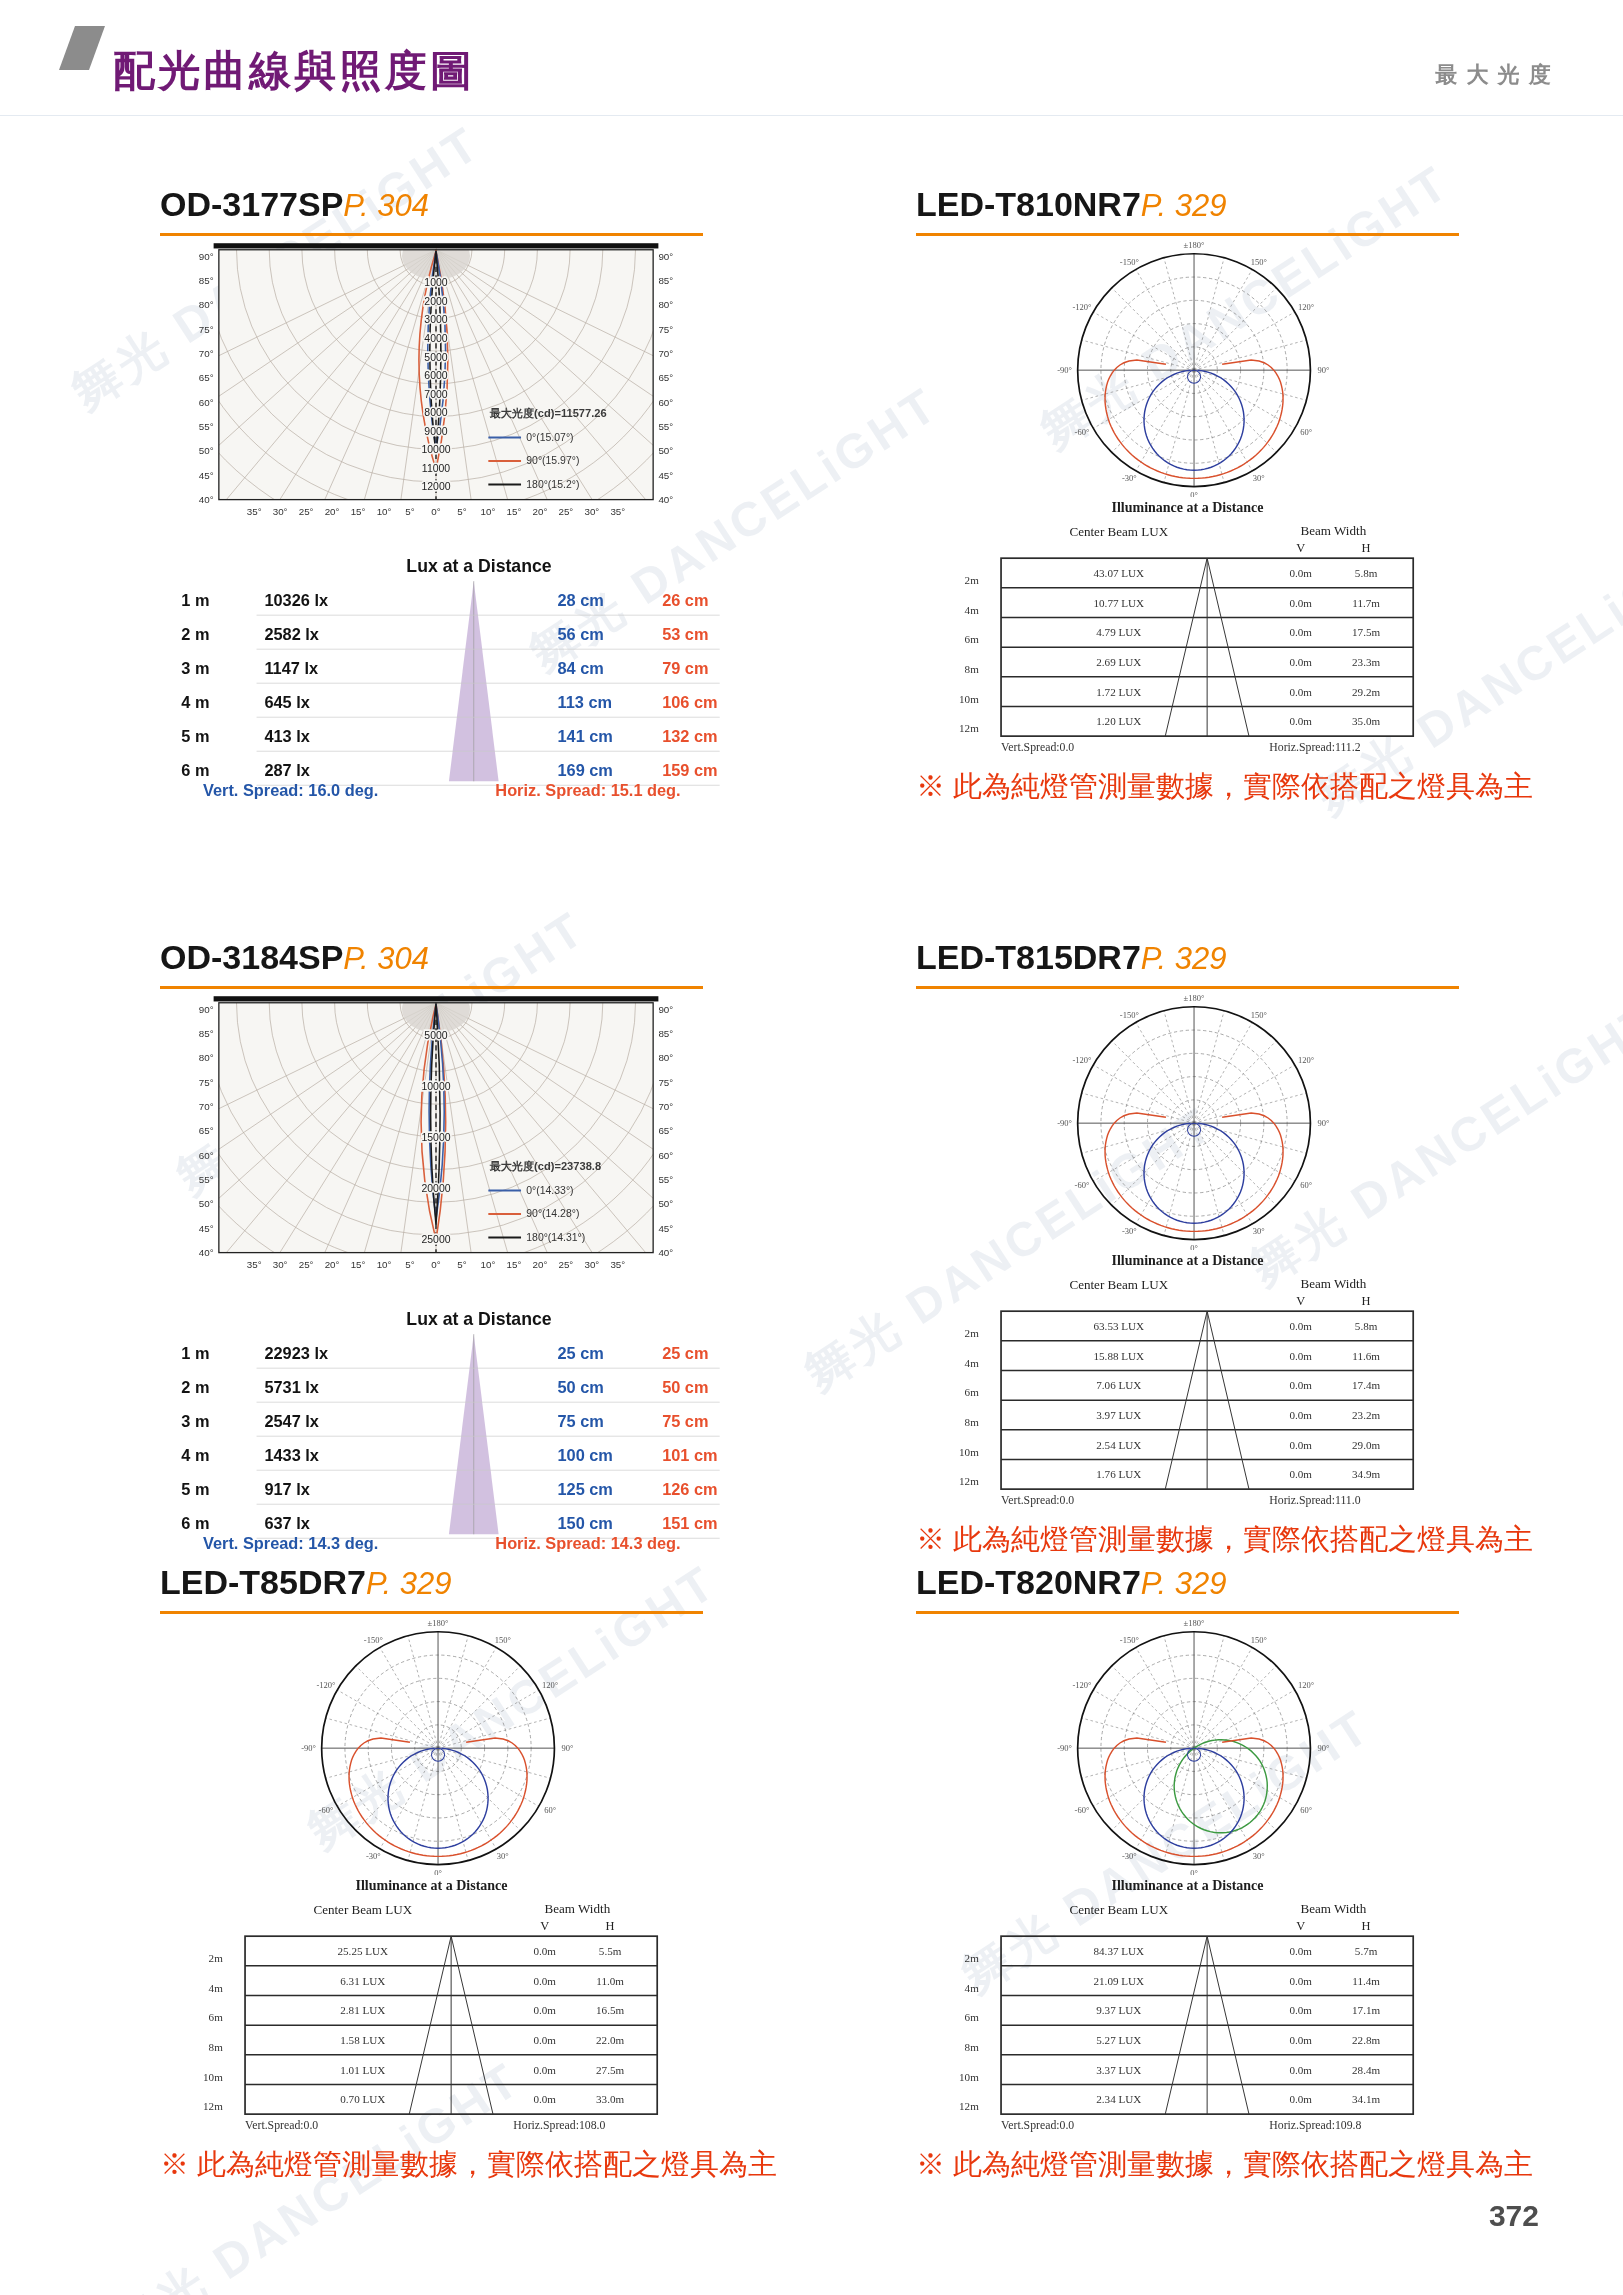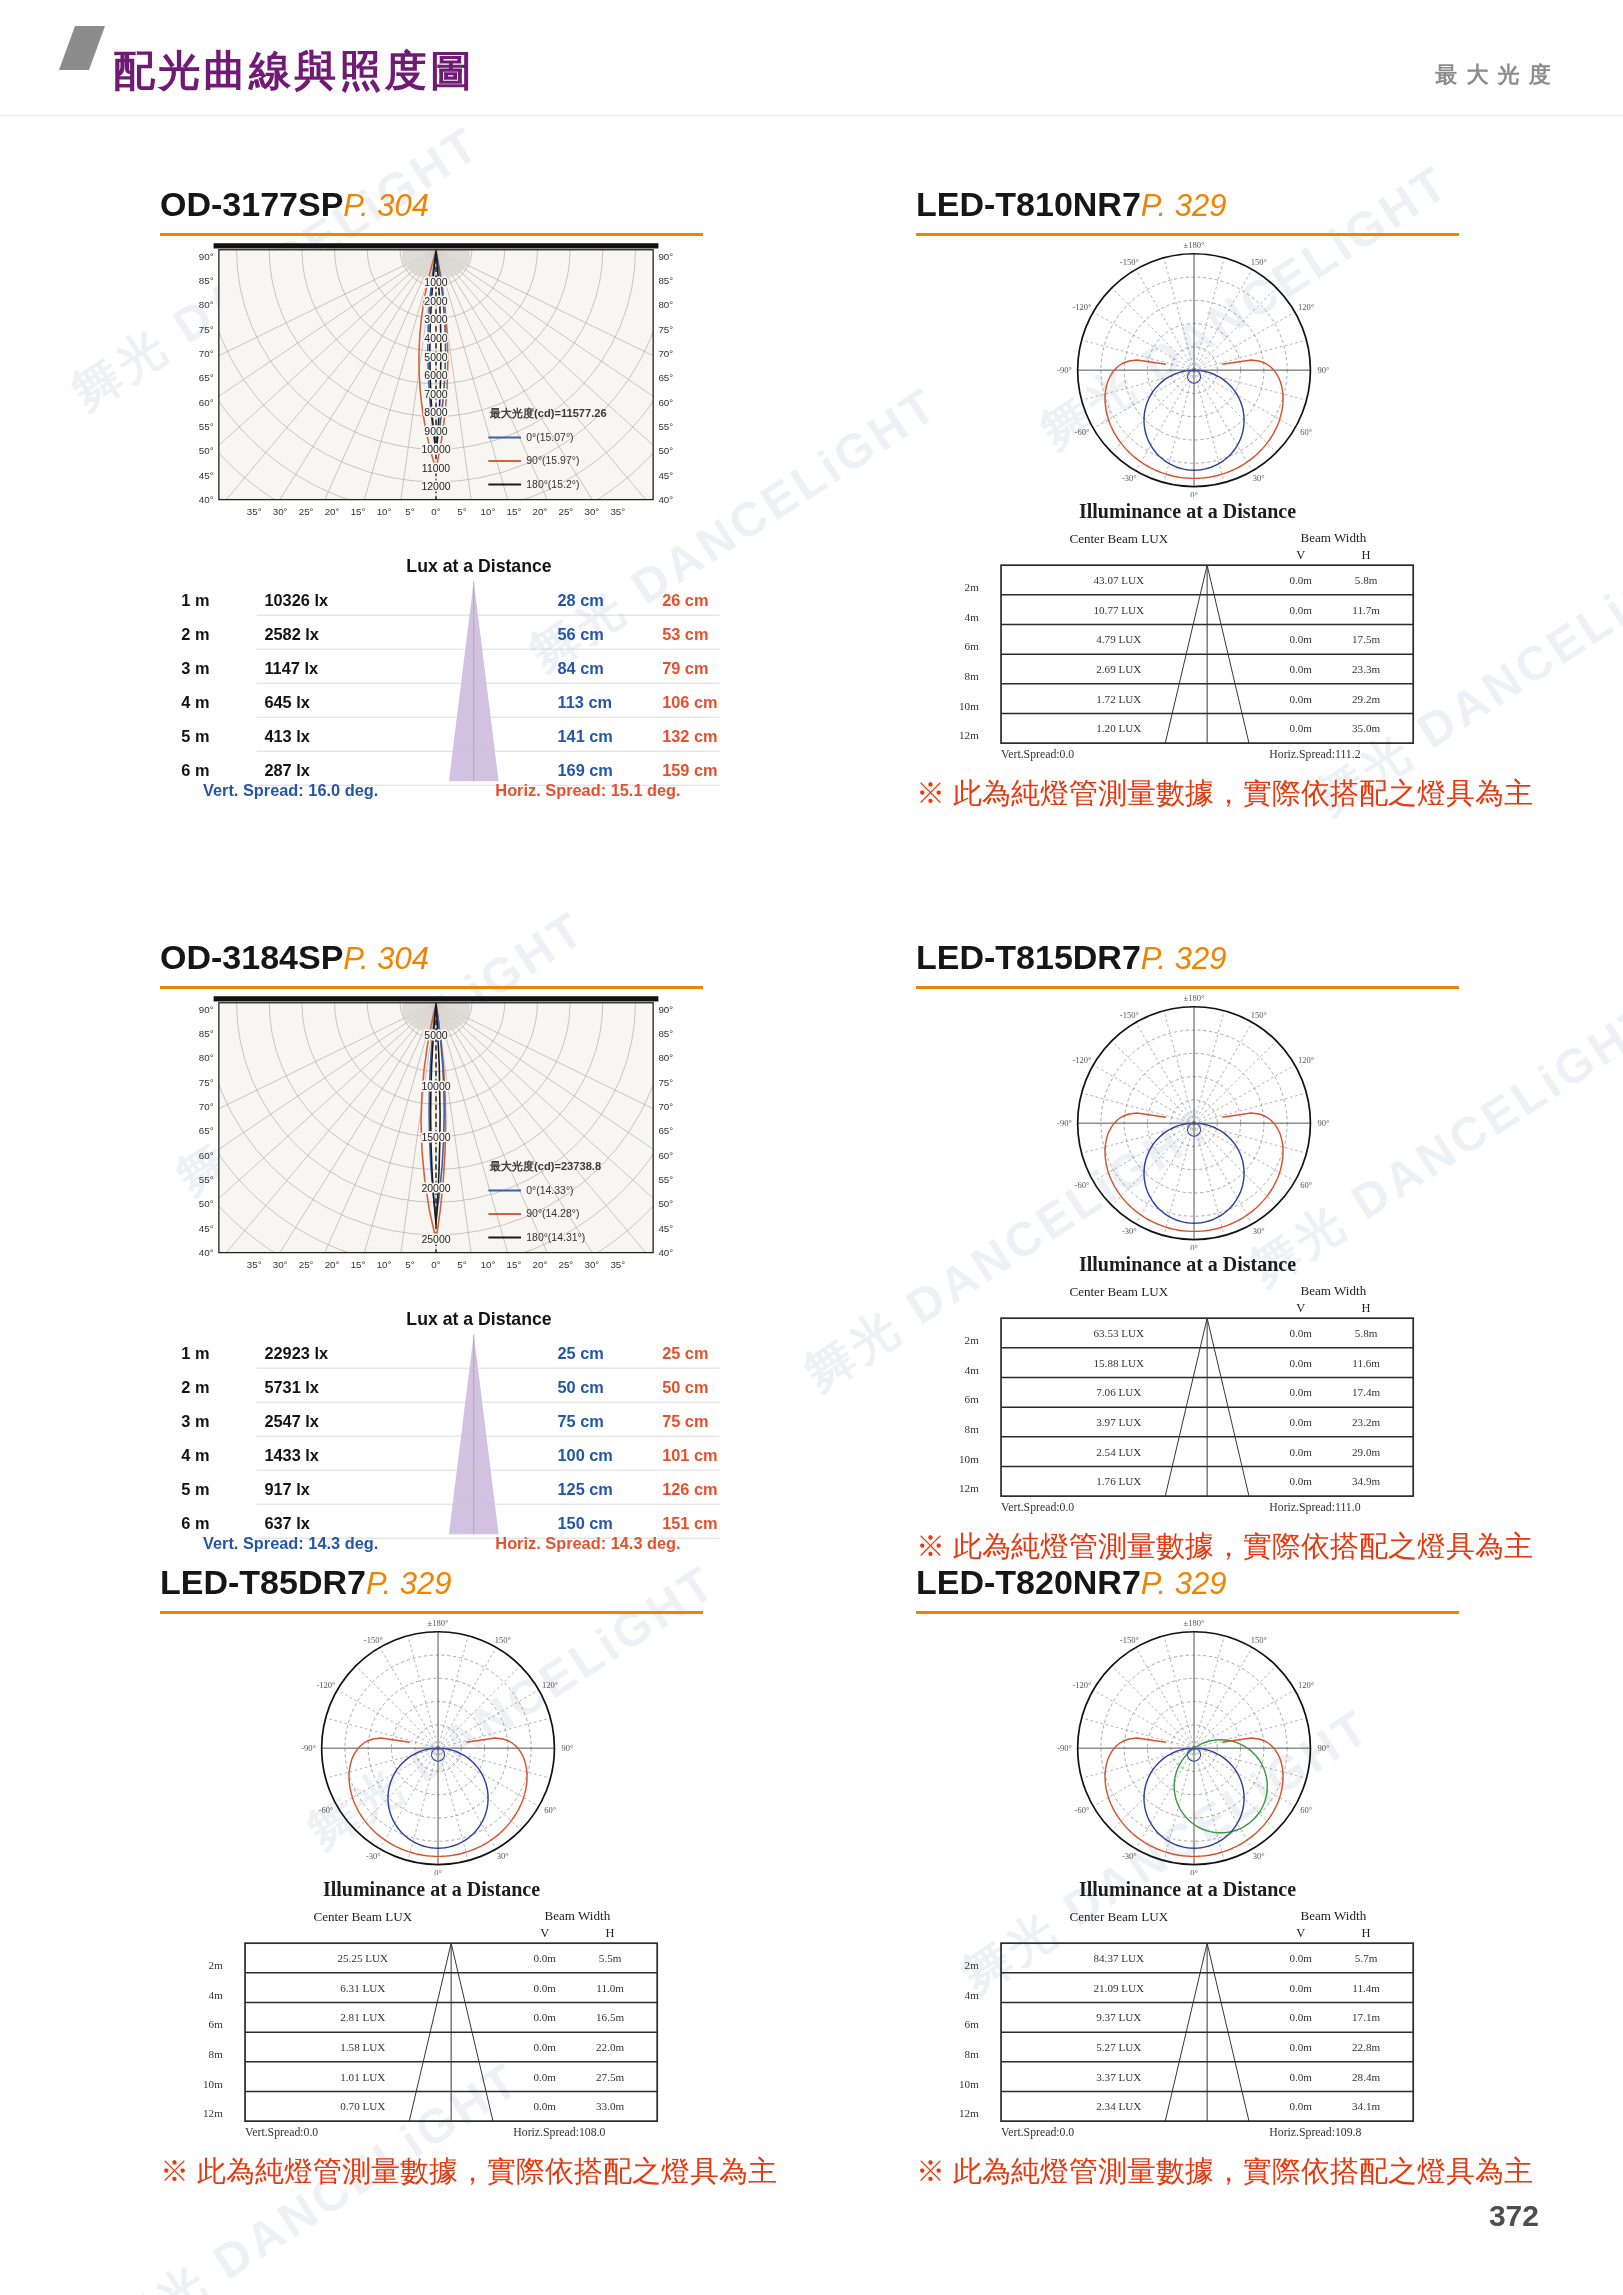--- a/index.html
+++ b/index.html
@@ -18,21 +18,21 @@
   .hdr-line{position:absolute;top:115px;left:0;width:1623px;height:1.3px;background:#e4eaf1;z-index:1}
   .panel{position:absolute;width:543px;z-index:1}
   .panel-head{display:flex;justify-content:flex-start;align-items:flex-end;height:38px}
   .panel-head h2{margin:0;font-size:34px;font-weight:bold;color:#161616;letter-spacing:0}
   .pref{font-size:31px;font-style:italic;font-weight:normal;color:#F08300}
   .rule{height:3.3px;background:#F08300;margin-top:9.2px}
   .chart{margin-top:6.5px}
   .chart.fan{margin-left:34px}
   .chart.polar{margin-top:5.2px}
   .chart-title{margin-top:1.3px;text-align:center;font-family:"Liberation Serif",serif;
-      font-weight:bold;font-size:20px;color:#1d1d1d}
+      font-weight:bold;font-size:14px;color:#1d1d1d}
   .luxtbl{margin-top:23px;margin-left:5.2px}
   .illum{margin-top:3.9px}
   .note{margin-top:9.2px;font-size:29px;font-weight:normal;color:#E8380D;white-space:nowrap}
   #page-num{position:absolute;top:2199px;right:84px;font-size:30px;font-weight:bold;color:#4e4e4e;z-index:1}
 </style>
 </head>
 <body>
 
 <div class="wm" style="left:39px;top:236px">舞光 DANCELiGHT</div>
 <div class="wm" style="left:497px;top:497px">舞光 DANCELiGHT</div>

